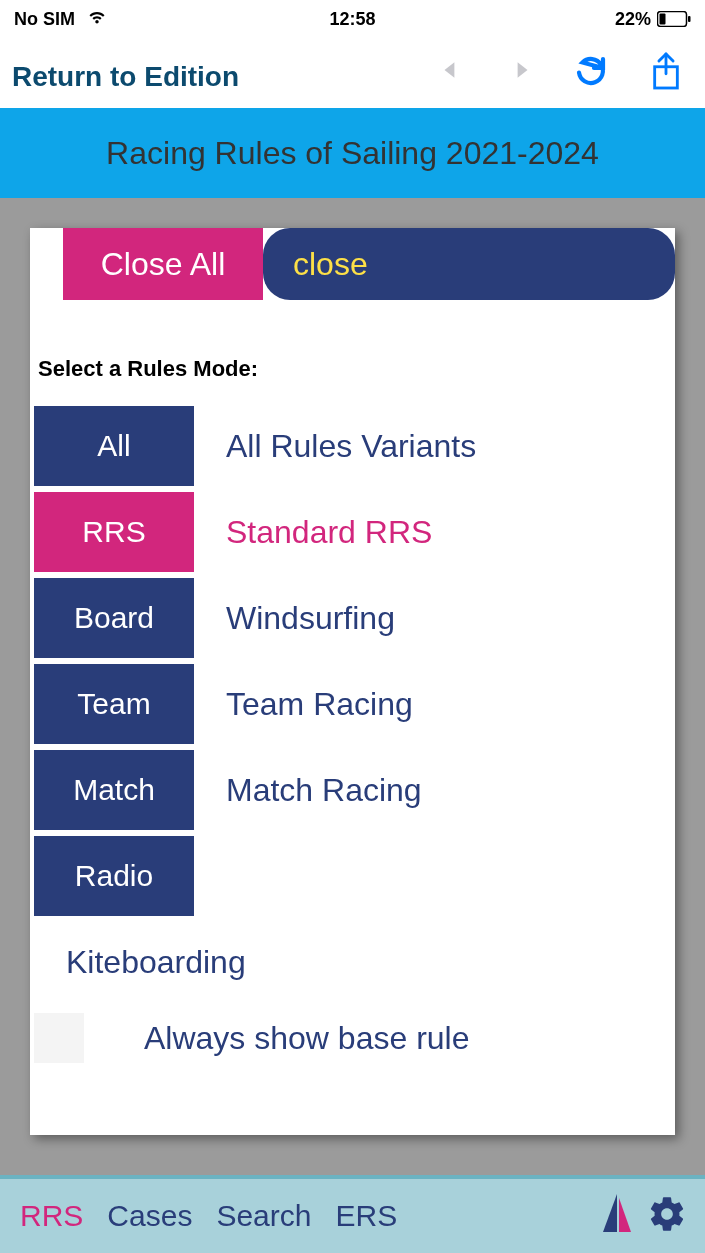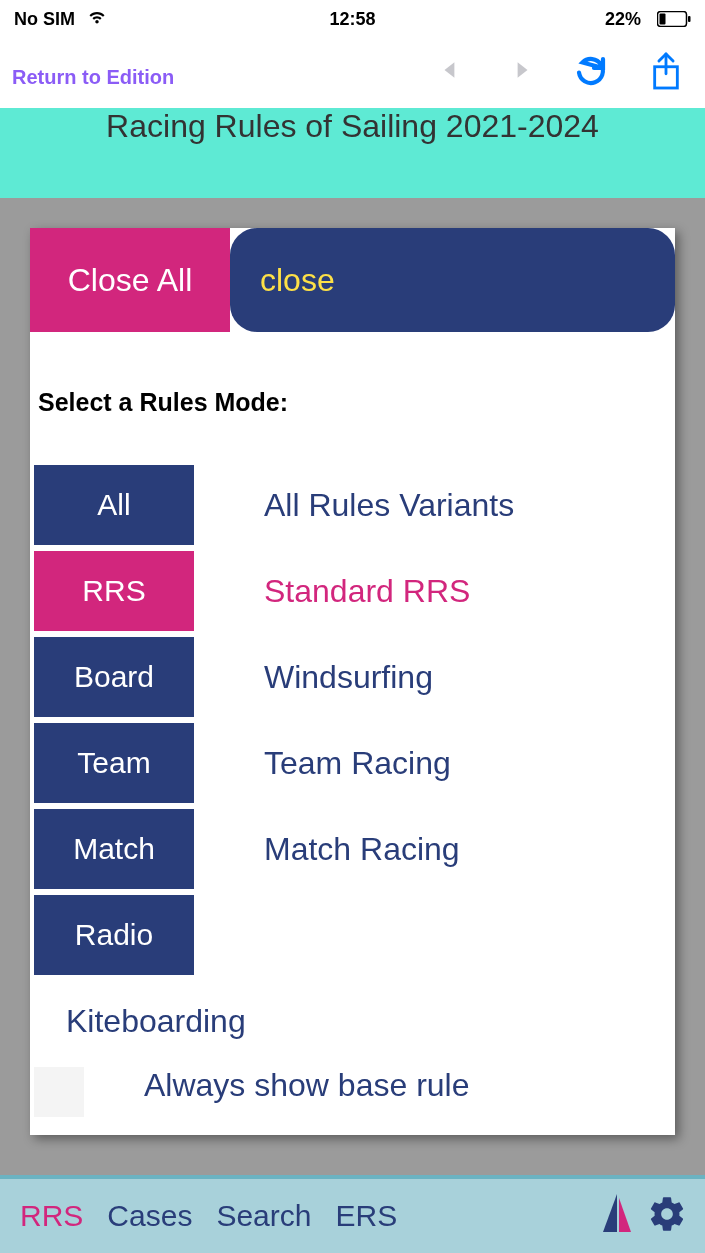--- a/index.html
+++ b/index.html
@@ -17,52 +17,53 @@
     display: flex;
     align-items: center;
     justify-content: space-between;
     padding: 0 14px;
     font-size: 18px;
     font-weight: 600;
     color: #000;
   }
   .status-left { display: flex; align-items: center; gap: 10px; }
   .status-center { position: absolute; left: 50%; transform: translateX(-50%); }
-  .status-right { display: flex; align-items: center; gap: 16px; }
+  .status-right { display: flex; align-items: center; gap: 6px; }
   .wifi-icon svg { width: 24px; height: 24px; }
   .battery-icon { display: flex; align-items: center; }
   
   .nav-bar {
     height: 70px;
     display: flex;
     align-items: center;
     padding: 0 12px;
     background: #fff;
   }
   .nav-back {
-    color: #8b5cf6;
-    font-size: 20px;
+    color: #0c4a6e;
+    font-size: 28px;
     font-weight: 700;
     flex: 1;
     margin-top: 8px;
   }
   .nav-arrows {
     display: flex;
     gap: 50px;
     align-items: center;
     color: #c7c7cc;
   }
   .nav-arrow { font-size: 24px; }
   .nav-reload { margin-left: 40px; color: #007aff; }
   .nav-share { margin-left: 40px; margin-right: 10px; color: #007aff; }
   
   .page-title-area {
-    background: #5eead4;
+    background: #0ea5e9;
     height: 90px;
     display: flex;
+    align-items: center;
     justify-content: center;
   }
   .page-title {
     font-size: 32px;
     color: #333;
   }
   
   .dim-bg {
     position: absolute;
     top: 198px;
@@ -79,21 +80,22 @@
     right: 30px;
     bottom: 118px;
     background: #fff;
     box-shadow: 4px 4px 10px rgba(0,0,0,0.4);
     display: flex;
     flex-direction: column;
     overflow: hidden;
   }
   .modal-header {
     display: flex;
-    height: 104px;
+    height: 72px;
+    padding-left: 33px;
   }
   .modal-close-all {
     width: 200px;
     background: #d2267d;
     color: #fff;
     display: flex;
     align-items: center;
     justify-content: center;
     font-size: 32px;
     font-weight: 400;
@@ -107,32 +109,31 @@
     padding-left: 30px;
     font-size: 32px;
     border-radius: 27px;
   }
   .modal-body {
     padding: 56px 4px 0 4px;
     flex: 1;
     overflow: hidden;
   }
   .modal-prompt {
-    font-size: 25px;
+    font-size: 22px;
     font-weight: 600;
     color: #000;
     padding-left: 4px;
-    margin-bottom: 48px;
+    margin-bottom: 24px;
   }
   .mode-row {
     display: flex;
     align-items: center;
     margin-bottom: 6px;
     height: 80px;
-    gap: 38px;
   }
   .mode-btn {
     width: 160px;
     height: 80px;
     background: #293d79;
     color: #fff;
     display: flex;
     align-items: center;
     justify-content: center;
     font-size: 30px;
@@ -140,21 +141,21 @@
   }
   .mode-btn.active { background: #d2267d; }
   .mode-label {
     padding-left: 32px;
     font-size: 32px;
     color: #293d79;
   }
   .mode-label.active { color: #d2267d; }
   .always-row {
     display: flex;
-    align-items: flex-start;
+    align-items: center;
     height: 60px;
     margin-top: 2px;
   }
   .always-check {
     width: 50px;
     height: 50px;
     background: #f4f4f4;
     margin-left: 0;
     margin-right: 60px;
   }

